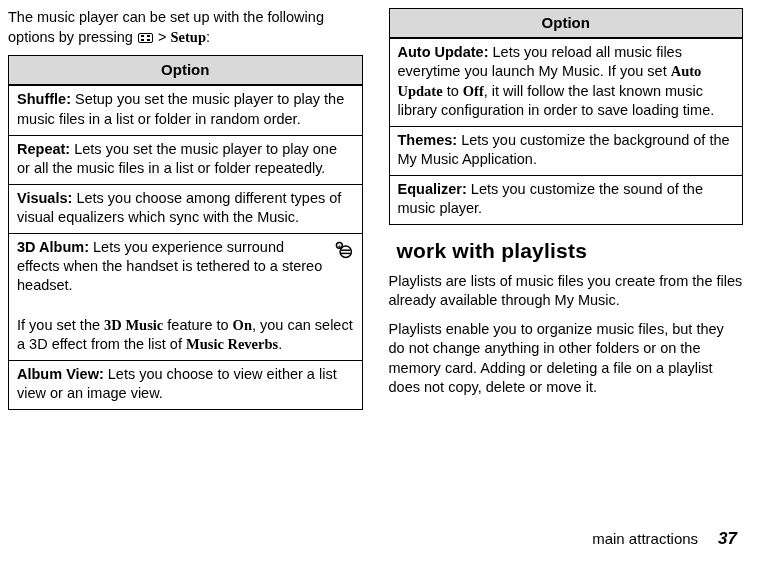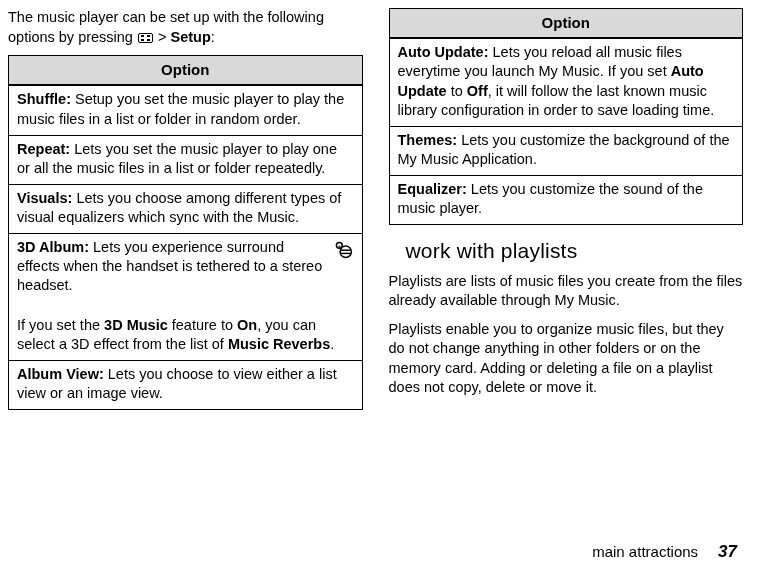--- a/index.html
+++ b/index.html
@@ -20,21 +20,21 @@
     height: 520px;
   }
   .col {
     flex: 1;
     display: flex;
     flex-direction: column;
   }
   .intro {
     margin-bottom: 8px;
   }
-  .cond { font-family: Liberation Sans, sans-serif; font-stretch: condensed; font-weight: bold; text-align: center; }
+  .cond { font-family: Liberation Serif, serif; font-stretch: condensed; font-weight: bold; text-align: center; }
   .keyicon {
     display: inline-flex;
     width: 15px;
     height: 10px;
     border: 1px solid #000;
     border-radius: 2px;
     vertical-align: middle;
     position: relative;
     margin: 0 1px;
   }
@@ -75,32 +75,32 @@
     width: 22px;
     height: 22px;
     margin-left: 4px;
     display: inline-flex;
     align-items: center;
     justify-content: center;
   }
   .acc-icon svg { width: 22px; height: 22px; }
   h2.section {
     font-size: 21px;
-    font-weight: normal;
-    margin: 12px 0 6px 17px;
+    font-weight: bold;
+    margin: 12px 0 6px 8px;
     letter-spacing: 0.2px;
   }
   .body-p { margin-bottom: 9px; }
   .footer {
     display: flex;
     justify-content: flex-end;
     align-items: baseline;
     gap: 20px;
     padding-right: 6px;
-    margin-top: 13px;
+    margin-top: 0;
   }
   .footer-section { font-size: 15px; }
   .footer-page { font-size: 17px; font-weight: bold; font-style: italic; }
   .with-icon { overflow: hidden; }
 </style>
 </head>
 <body>
 
 <div class="columns">
 

